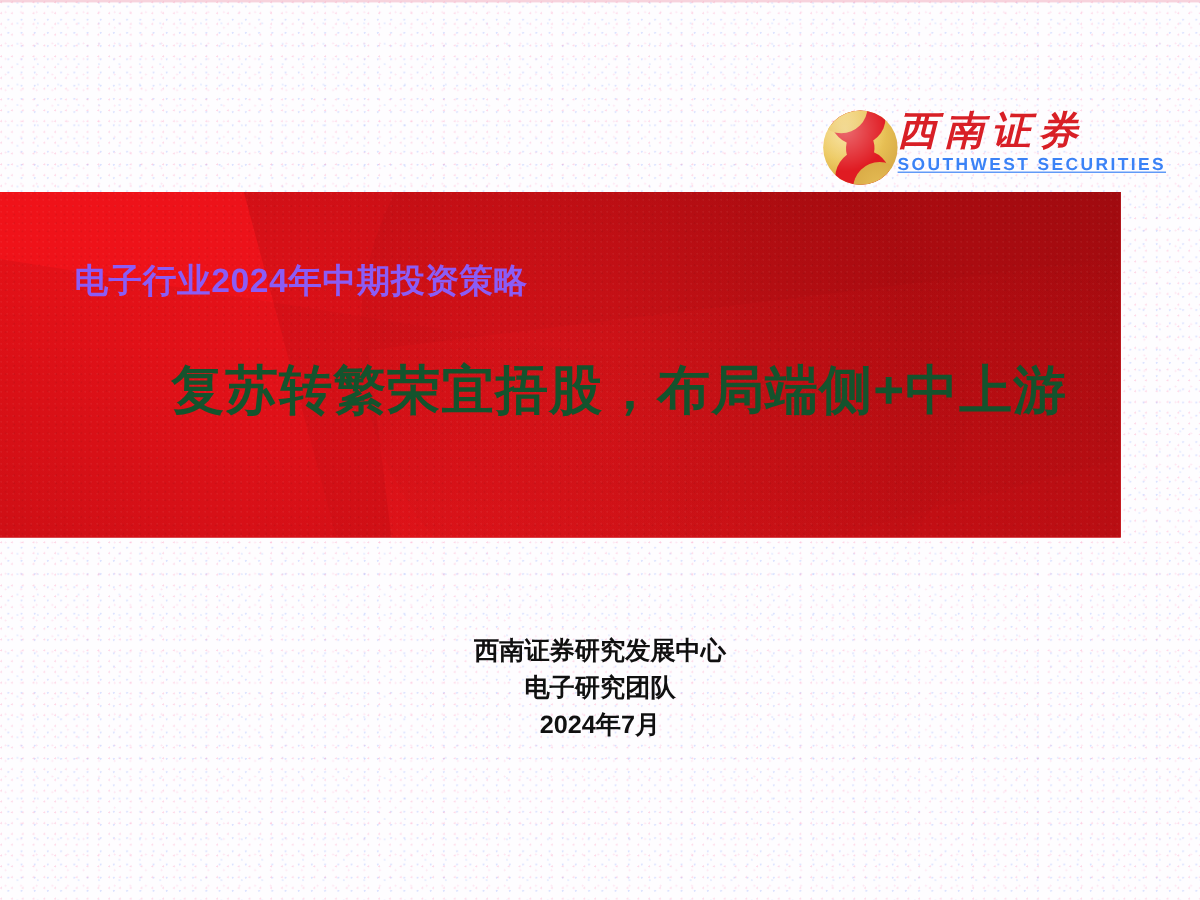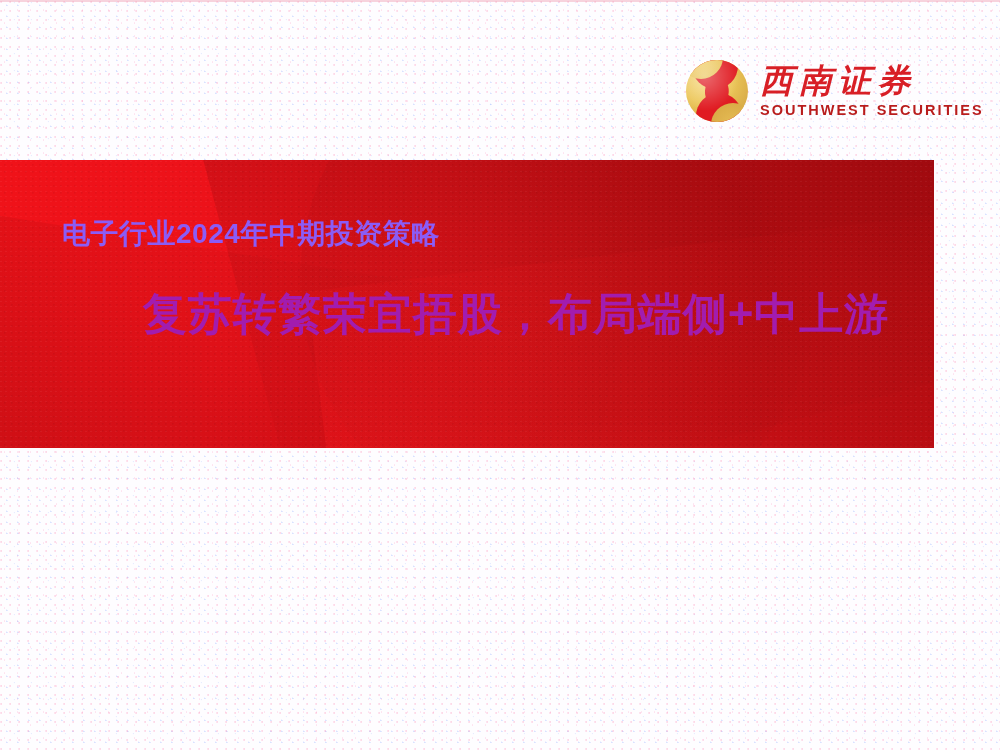--- a/index.html
+++ b/index.html
@@ -39,24 +39,23 @@
     position: absolute;
     top: 0; left: 0;
     width: 1000px; height: 2px;
     background: rgba(240,160,180,0.45);
   }
 
   
   .brand {
     position: absolute;
     left: 686px;
-    top: 60px;
+    top: 92px;
     display: flex;
-    align-items: center;
-    gap: 12px;
+    align-items: flex-start;
   }
   .brand-mark {
     position: relative;
     width: 62px;
     height: 62px;
     border-radius: 50%;
     background: radial-gradient(circle at 34% 30%, #f5d77a 0%, #ecc658 42%, #d8ab47 78%, #c59a3f 100%);
     overflow: hidden;
     flex: none;
   }
@@ -119,24 +118,25 @@
     font-style: italic;
     color: #d81f26;
     letter-spacing: 6px;
     line-height: 1.05;
     white-space: nowrap;
   }
   .brand-en {
     font-family: "Liberation Sans", sans-serif;
     font-size: 14.5px;
     font-weight: bold;
-    color: #b91c1c;
+    color: #3b82f6;
     letter-spacing: 2.0px;
     margin-top: 3px;
     white-space: nowrap;
+    text-decoration: underline;
   }
 
   
   .banner {
     position: absolute;
     left: 0;
     top: 160px;
     width: 934px;
     height: 288px;
     background: #d20f16;
@@ -206,25 +206,25 @@
     color: #8b5cf6;
     letter-spacing: 0.5px;
     white-space: nowrap;
     z-index: 5;
   }
 
   .headline {
     position: absolute;
     left: 0;
     right: 0;
-    top: 285px;
+    top: 296px;
     text-align: center;
     font-size: 44px;
     font-weight: bold;
-    color: #a21caf;
+    color: #14532d;
     letter-spacing: 1px;
     white-space: nowrap;
     z-index: 5;
     padding-left: 32px;
   }
 
   
   .credits {
     position: absolute;
     left: 0;
@@ -274,14 +274,19 @@
     <div class="swoosh"></div>
     <div class="diag-dark-tr"></div>
     <div class="diag-dark-bl"></div>
     <div class="wedge-bright"></div>
     <div class="grain"></div>
   </div>
 
   <div class="subtitle">电子行业2024年中期投资策略</div>
   <div class="headline">复苏转繁荣宜捂股，布局端侧+中上游</div>
 
+  <div class="credits">
+    <div class="credit-line">西南证券研究发展中心</div>
+    <div class="credit-line">电子研究团队</div>
+    <div class="credit-date">2024年7月</div>
+  </div>
 
 </div>
 
 </body></html>

